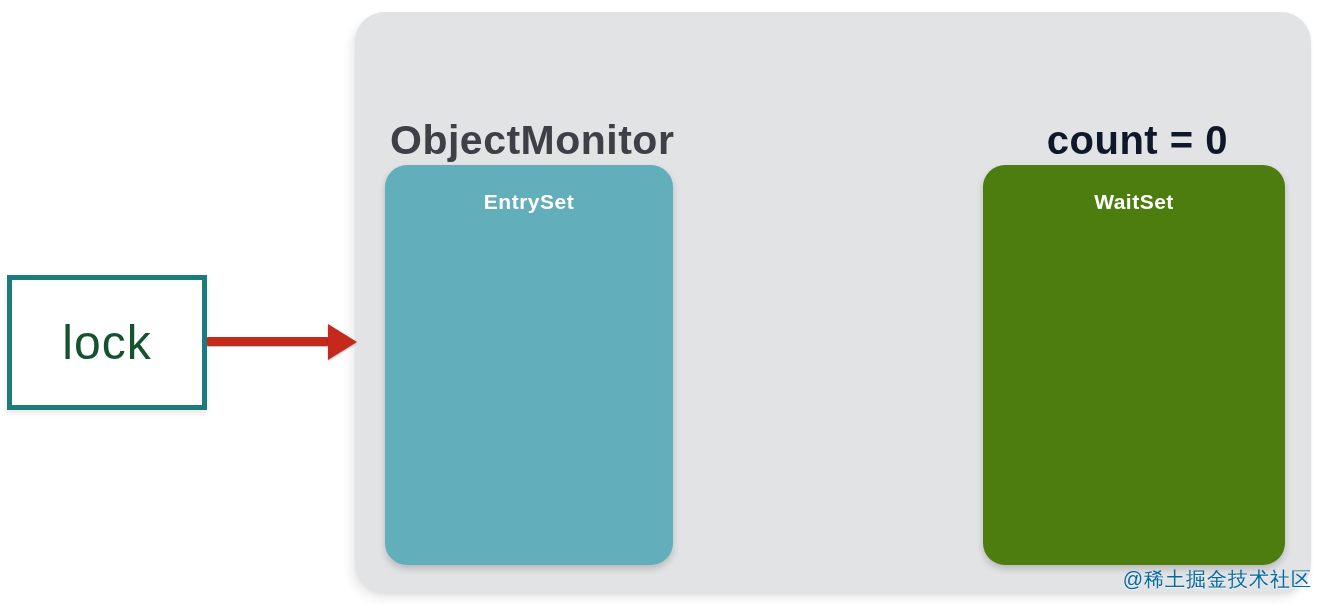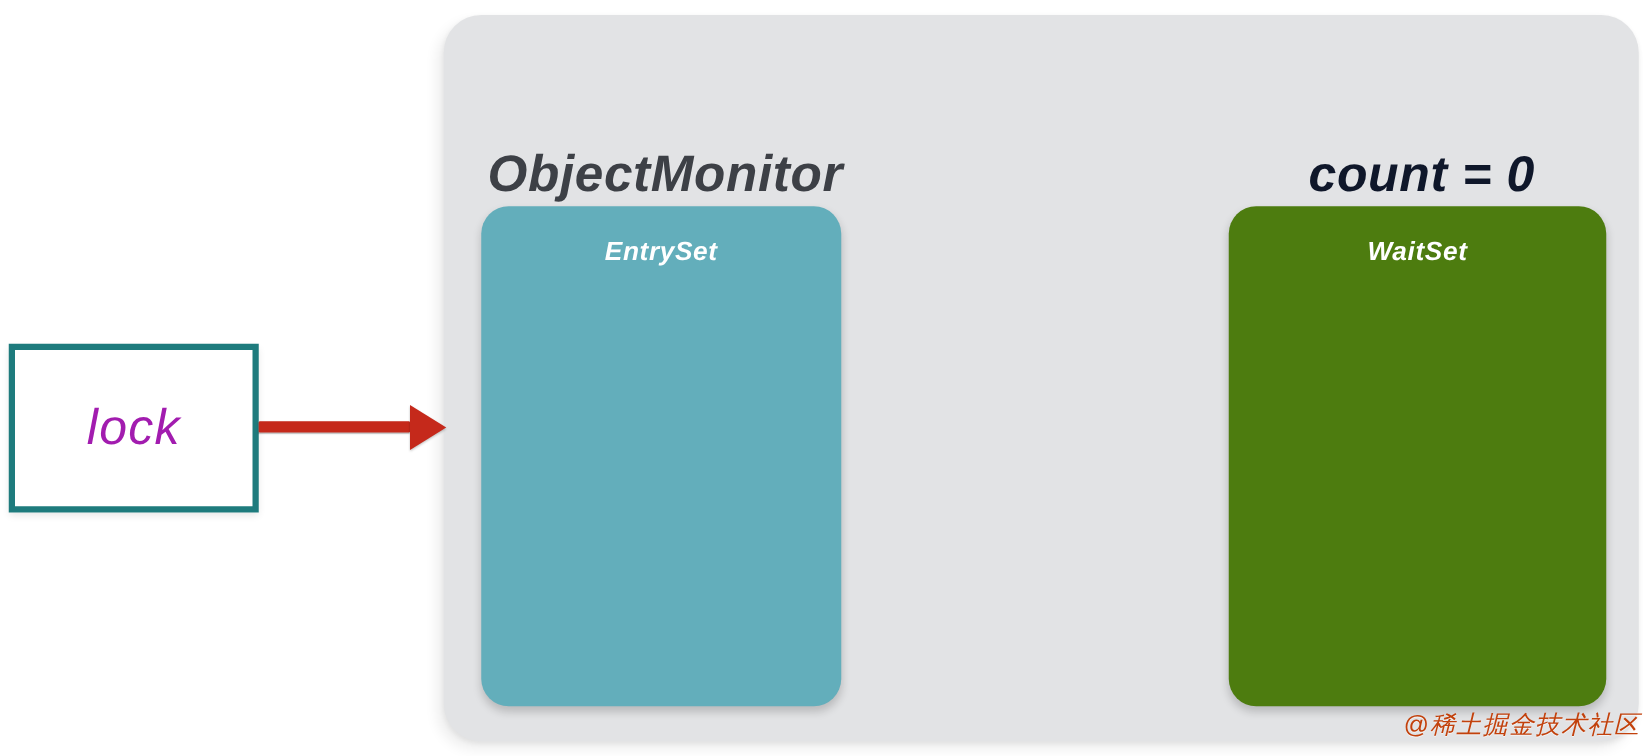--- a/index.html
+++ b/index.html
@@ -6,21 +6,20 @@
   html, body {
     width: 1317px; height: 605px;
     background: #ffffff;
     font-family: "Liberation Sans", sans-serif;
     overflow: hidden;
   }
   .canvas {
     position: relative;
     width: 1317px; height: 594px;
     background: #ffffff;
-    font-style: italic;
   }
 
   
   .monitor-panel {
     position: absolute;
     left: 355px; top: 12px;
     width: 956px; height: 581px;
     background: #e2e3e5;
     border-radius: 30px;
     box-shadow: -5px 6px 10px rgba(0,0,0,0.07), 0 2px 4px rgba(0,0,0,0.06);
@@ -71,22 +70,22 @@
     left: 7px; top: 275px;
     width: 200px; height: 135px;
     background: #ffffff;
     border: 5px solid #1e7b7d;
     box-shadow: 0 3px 6px rgba(0,0,0,0.10);
     display: flex;
     align-items: center;
     justify-content: center;
   }
   .lock-label {
-    font-size: 40px;
-    color: #a21caf;
+    font-size: 48px;
+    color: #14532d;
     letter-spacing: 1px;
   }
 
   
   .arrow {
     position: absolute;
     left: 207px; top: 323px;
     width: 150px; height: 37px;
     display: flex;
     align-items: center;
@@ -104,21 +103,21 @@
     border-bottom: 18px solid transparent;
     border-left: 29px solid #c5291b;
     filter: drop-shadow(0 1px 1px rgba(0,0,0,0.25));
   }
 
   
   .watermark {
     position: absolute;
     right: 5px; bottom: 1px;
     font-size: 20px;
-    color: #c2410c;
+    color: #0369a1;
     text-shadow: 0 1px 0 rgba(255,255,255,0.6);
     letter-spacing: 1px;
   }
 </style>
 </head>
 <body>
 
 <div class="canvas">
 
   <div class="monitor-panel" style="background-color: rgb(226, 227, 229);">

